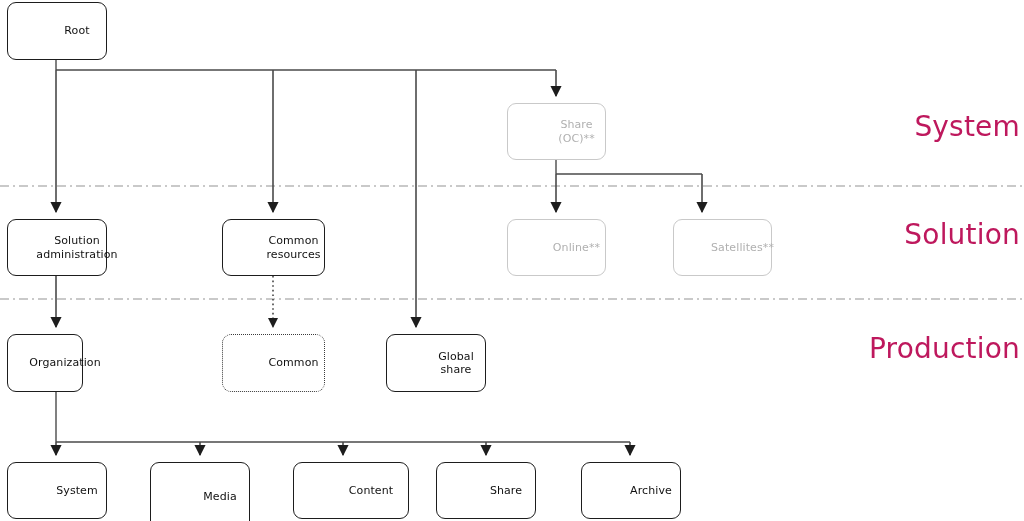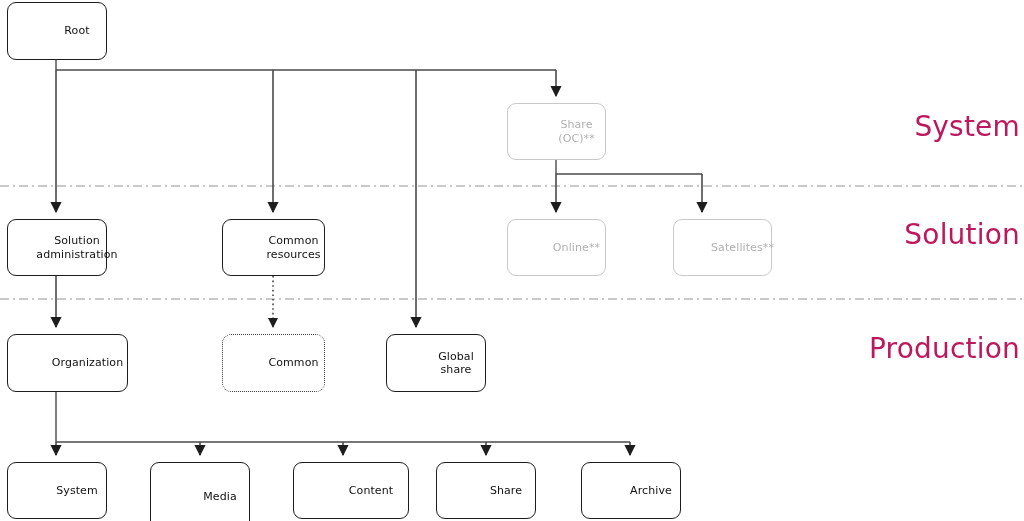--- a/index.html
+++ b/index.html
@@ -133,21 +133,21 @@
   <div class="node solid" style="left:7px;top:219px;width:100px;height:57px;white-space:pre-line;">Solution
 administration</div>
 
   <div class="node solid" style="left:222px;top:219px;width:103px;height:57px;white-space:pre-line;">Common
 resources</div>
 
   <div class="node ghost" style="left:507px;top:219px;width:99px;height:57px;">Online**</div>
 
   <div class="node ghost" style="left:653px;top:219px;width:99px;height:57px;margin-left:20px;">Satellites**</div>
 
-  <div class="node solid" style="left:7px;top:334px;width:121px;height:58px;">Organization</div>
+  <div class="node solid" style="left:7px;top:334px;width:76px;height:58px;">Organization</div>
 
   <div class="node dotted" style="left:222px;top:334px;width:103px;height:58px;">Common</div>
 
   <div class="node solid" style="left:386px;top:334px;width:100px;height:58px;">Global share</div>
 
   <div class="node solid" style="left:7px;top:462px;width:100px;height:57px;">System</div>
 
   <div class="node solid" style="left:150px;top:462px;width:100px;height:69px;">Media</div>
 
   <div class="node solid" style="left:293px;top:462px;width:116px;height:57px;">Content</div>

